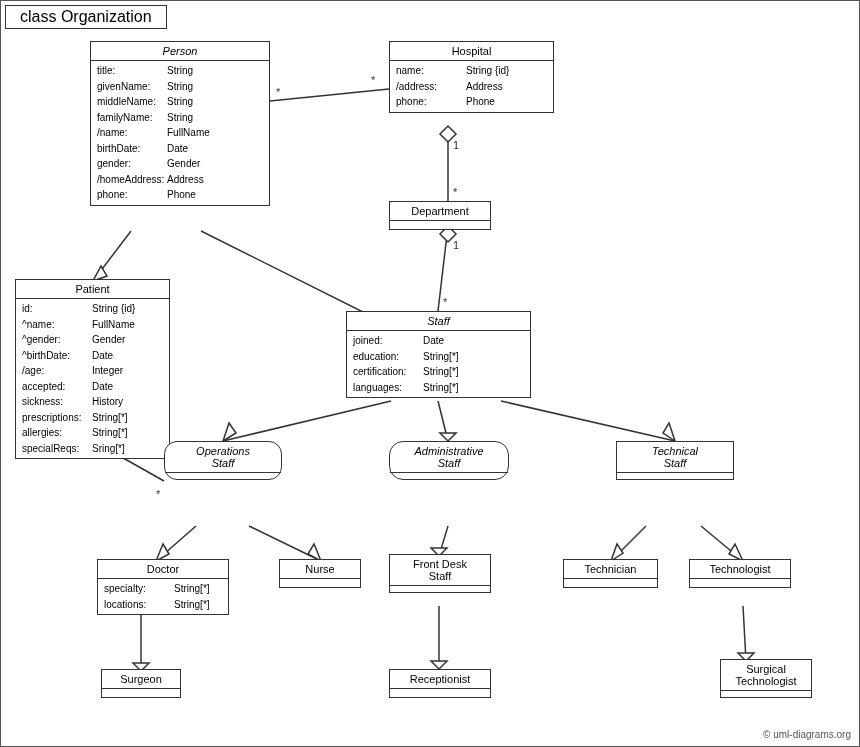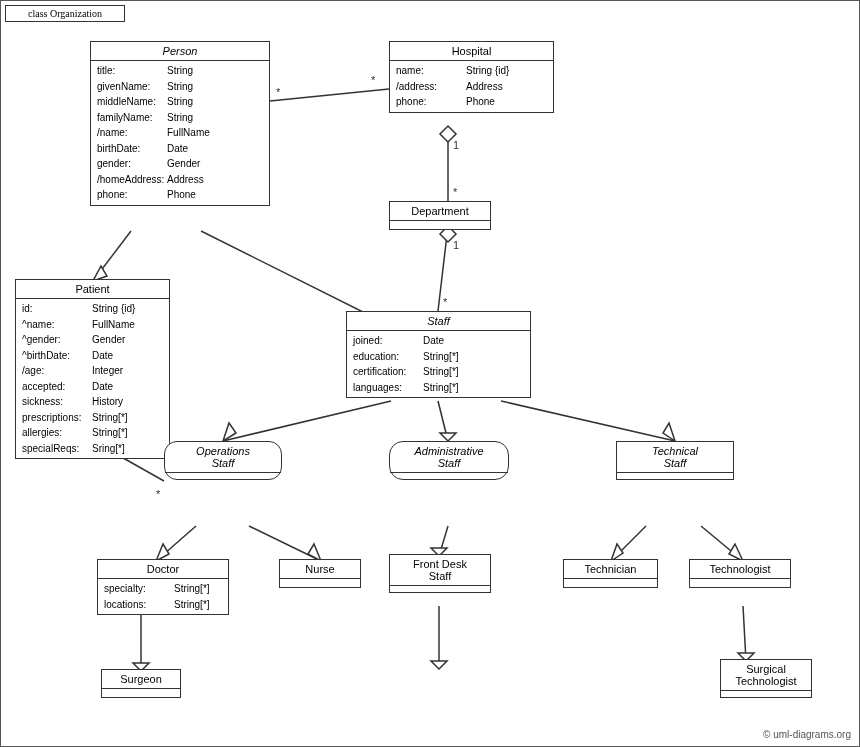--- a/index.html
+++ b/index.html
@@ -46,23 +46,22 @@
       min-width: 70px;
     }
     .class-body .attr-type {
     }
     .diagram-label {
       position: absolute;
       top: 4px;
       left: 4px;
       border: 1.5px solid #333;
       background: #fff;
-      padding: 2px 22px;
-      font-size: 10px;
-      font-family: Liberation Serif, serif;
+      padding: 2px 14px;
+      font-size: 16px;
     }
     svg.connectors {
       position: absolute;
       top: 0; left: 0;
       width: 860px;
       height: 747px;
       pointer-events: none;
     }
     .copyright {
       position: absolute;
@@ -323,20 +322,24 @@
   <div class="class-box" style="left:688px; top:558px; width:102px;">
     <div class="class-header">Technologist</div>
     <div class="class-body" style="min-height:8px;"></div>
   </div>
 
   <div class="class-box" style="left:100px; top:668px; width:80px;">
     <div class="class-header">Surgeon</div>
     <div class="class-body" style="min-height:8px;"></div>
   </div>
 
+  <div class="class-box" style="left:388px; top:668px; width:102px;">
+    <div class="class-header">Receptionist</div>
+    <div class="class-body" style="min-height:8px;"></div>
+  </div>
 
   <div class="class-box" style="left:719px; top:658px; width:92px; text-align:center;">
     <div class="class-header" style="white-space:pre-line;">Surgical
 Technologist</div>
     <div class="class-body" style="min-height:6px;"></div>
   </div>
 
   <div class="copyright">© uml-diagrams.org</div>
 </div>
 

